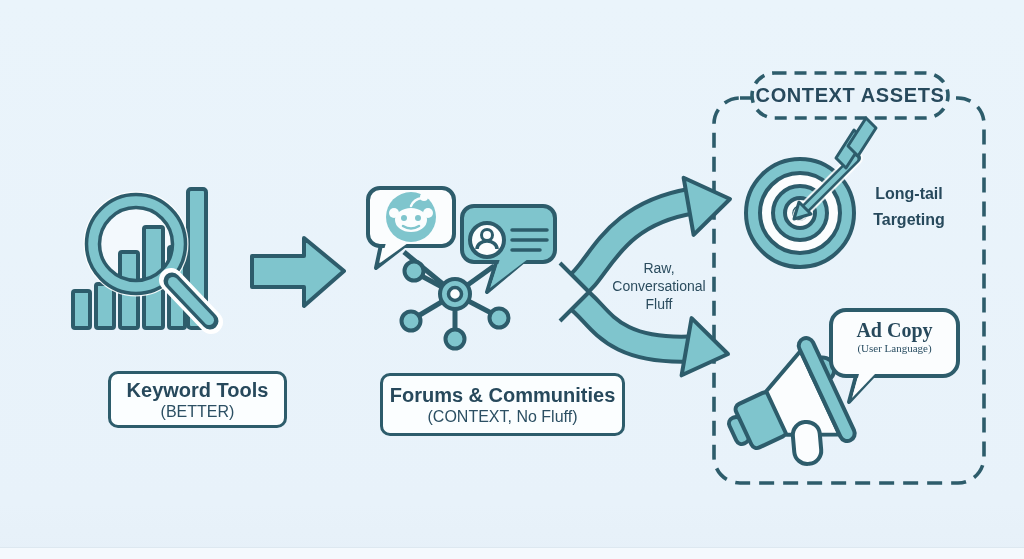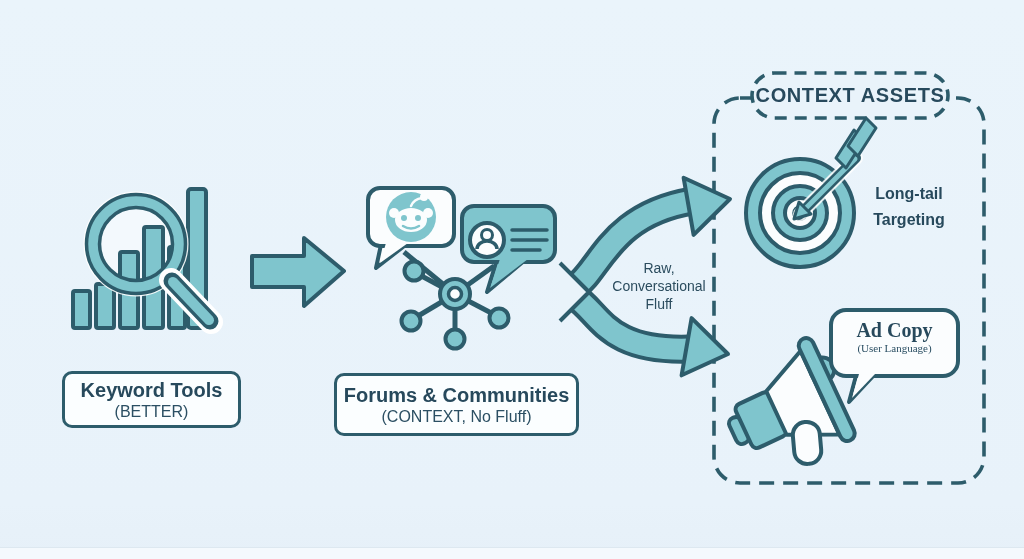--- a/index.html
+++ b/index.html
@@ -18,20 +18,21 @@
   }
   svg.layer{position:absolute;left:0;top:0;}
   .label-box{
     position:absolute;
     background:rgba(252,254,255,0.95);
     border:3px solid #2d5c6b;
     border-radius:10px;
     display:flex;flex-direction:column;align-items:center;justify-content:center;
     line-height:1.22;
     box-sizing:border-box;
+    margin-left:46px;
   }
   .label-box .t{font-size:20px;font-weight:700;color:#27495c;}
   .label-box .s{font-size:16px;font-weight:400;color:#2b4f63;}
   .kw-box{left:62px;top:371px;width:179px;height:57px;}
   .forum-box{left:334px;top:373px;width:245px;height:63px;}
   .better-title{
     position:absolute;left:752px;top:73px;width:196px;height:45px;
     display:flex;align-items:center;justify-content:center;
     font-size:20px;font-weight:700;letter-spacing:0.6px;color:#27495c;
   }

